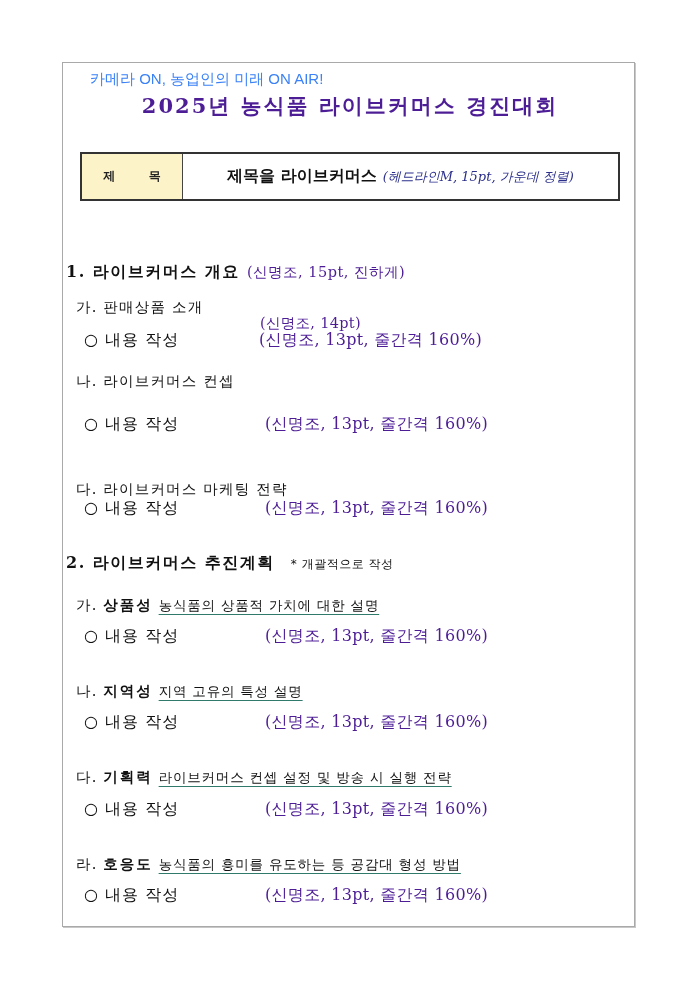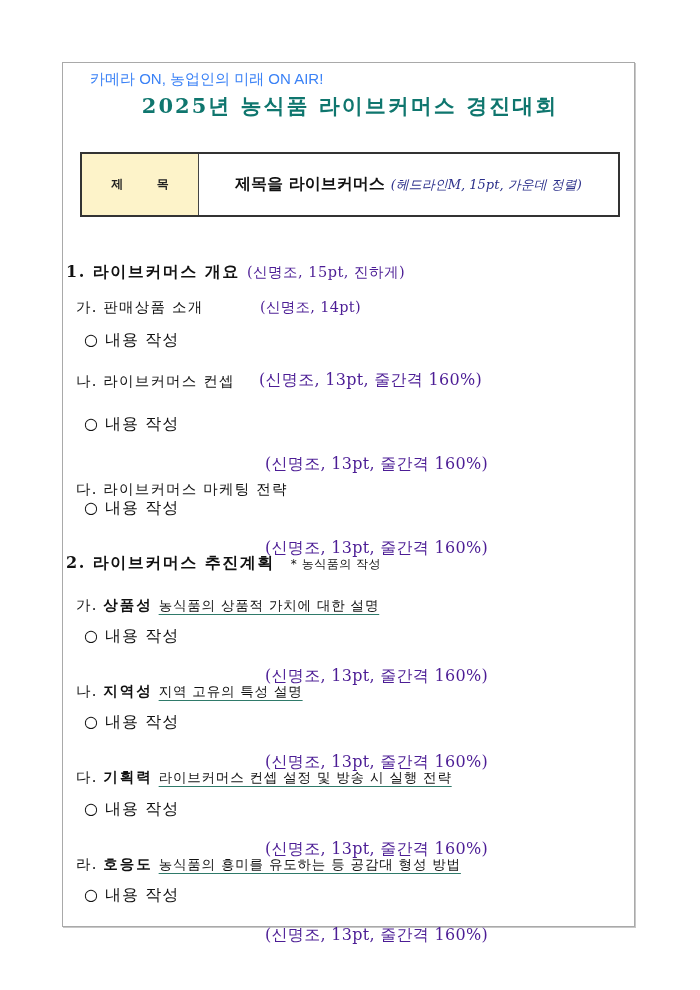--- a/index.html
+++ b/index.html
@@ -4,38 +4,38 @@
 <style>
   html, body { margin:0; padding:0; background:#ffffff; }
   body { width:700px; height:990px; position:relative; overflow:hidden;
          font-family:"DejaVu Serif","Liberation Serif",serif; color:#111; }
   .frame { position:absolute; left:62px; top:62px; width:573px; height:865px;
            border:1px solid #a9a9a9; box-shadow:1px 1px 0 #c8c8c8; box-sizing:border-box; }
   .subtitle { position:absolute; left:90px; top:70px; font-family:"Liberation Sans","DejaVu Sans",sans-serif;
               font-size:15px; color:#3b82f6; letter-spacing:0px; }
   .main-title { position:absolute; left:0; width:700px; top:92px; text-align:center;
                 font-family:"DejaVu Serif","Liberation Serif",serif; font-weight:bold; font-size:21px;
-                letter-spacing:2px; color:#0f766e; }
+                letter-spacing:2px; color:#4c1d95; }
   table.info { position:absolute; left:80px; top:152px; width:540px; border-collapse:collapse;
                border:2px solid #333; }
-  table.info td { border:1px solid #444; height:37px; padding:12px; font-size:12px; }
+  table.info td { border:1px solid #444; height:37px; padding:4px; font-size:12px; }
   table.info td.lab { background:#fdf3c9; text-align:center; font-weight:bold; color:#222; }
   table.info td.title-cell { text-align:center; }
   .title-placeholder { font-family:"DejaVu Sans","Liberation Sans",sans-serif; font-weight:bold; font-size:16px; color:#111; }
   .title-note { font-style:italic; font-size:13px; color:#2b2f8a; margin-left:6px; }
   .blue { color:#4c1d95; }
   .h1 { position:absolute; left:66px; font-size:16px; font-weight:bold; letter-spacing:1.5px; }
   .h1 .note { font-weight:normal; font-size:14.5px; letter-spacing:0.5px; }
   .h1 .star { font-weight:normal; font-size:12px; letter-spacing:0.5px; margin-left:16px; font-family:"DejaVu Sans",sans-serif; }
   .h2 { position:absolute; left:76px; font-size:14.5px; letter-spacing:1.2px; }
   .h2 b { letter-spacing:2px; }
   .ul { text-decoration:underline; text-decoration-color:#2f7a6a; text-underline-offset:4px;
         font-family:"DejaVu Sans","Liberation Sans",sans-serif; font-size:13.5px; letter-spacing:0.8px; }
   .item { position:absolute; left:84px; font-size:16px; letter-spacing:1px; }
-  .item .note { position:absolute; white-space:nowrap; letter-spacing:0.3px;margin-top:40px; }
+  .item .note { position:absolute; white-space:nowrap; letter-spacing:0.3px; }
   .h2 .note { position:absolute; white-space:nowrap; letter-spacing:0.3px; }
 </style>
 </head>
 <body>
 
 <div class="frame"></div>
 
 <div class="subtitle">카메라 ON, 농업인의 미래 ON AIR!</div>
 <div class="main-title">2025년 농식품 라이브커머스 경진대회</div>
 
@@ -50,41 +50,41 @@
 </tbody>
   </table>
 
 <div class="h1" style="top:262px;">
   <span>1. 라이브커머스 개요</span>
   <span class="note blue">(신명조, 15pt, 진하게)</span>
 </div>
 
 <div class="h2" style="top:298px;">
   <span>가. 판매상품 소개</span>
-  <span class="note blue" style="left:184px;top:0;">(신명조, 14pt)</span>
+  <span class="note blue" style="left:184px;top:16px;">(신명조, 14pt)</span>
 </div>
 <div class="item" style="top:330px;">
   <span>○ 내용 작성</span>
   <span class="note blue" style="left:175px;top:0;">(신명조, 13pt, 줄간격 160%)</span>
 </div>
 
 <div class="h2" style="top:372px;">나. 라이브커머스 컨셉</div>
 <div class="item" style="top:414px;">
   <span>○ 내용 작성</span>
   <span class="note blue" style="left:181px;top:0;">(신명조, 13pt, 줄간격 160%)</span>
 </div>
 
 <div class="h2" style="top:480px;">다. 라이브커머스 마케팅 전략</div>
 <div class="item" style="top:498px;">
   <span>○ 내용 작성</span>
   <span class="note blue" style="left:181px;top:0;">(신명조, 13pt, 줄간격 160%)</span>
 </div>
 
 <div class="h1" style="top:553px;">
-  <span>2. 라이브커머스 추진계획</span><span class="star">* 농식품의 작성</span>
+  <span>2. 라이브커머스 추진계획</span><span class="star">* 개괄적으로 작성</span>
 </div>
 
 <div class="h2" style="top:596px;">
   <span>가.</span> <b>상품성</b> <span class="ul">농식품의 상품적 가치에 대한 설명</span>
 </div>
 <div class="item" style="top:626px;">
   <span>○ 내용 작성</span>
   <span class="note blue" style="left:181px;top:0;">(신명조, 13pt, 줄간격 160%)</span>
 </div>
 

